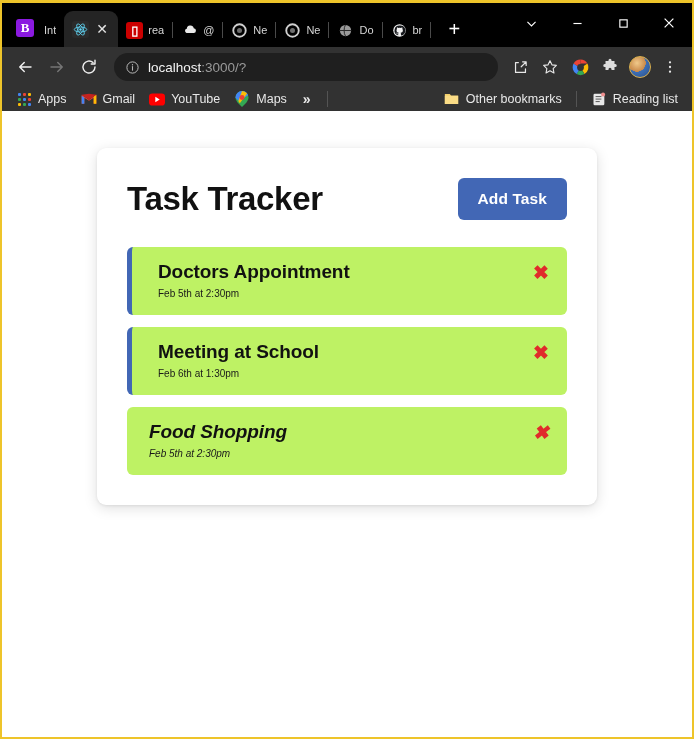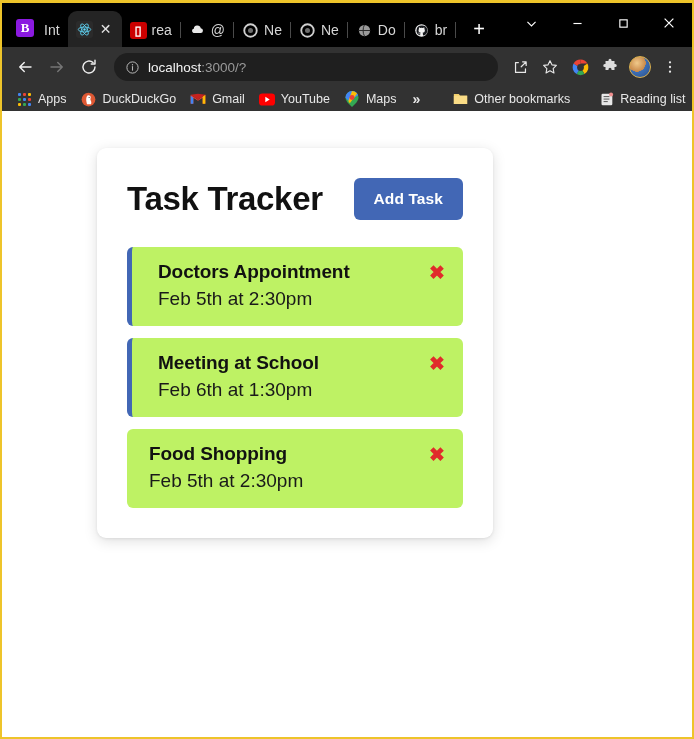--- a/index.html
+++ b/index.html
@@ -66,21 +66,21 @@
     font-size: 12px;
     white-space: nowrap;
     max-width: 74px;
     overflow: hidden;
   }
   .tab .tab-title {
     overflow: hidden;
     text-overflow: clip;
     display: block;
     max-width: 30px;
-    font-size: 14px;
+    font-size: 11px;
     color: #d6d6d6;
   }
   .tab.active {
     background: #242424;
     border-radius: 9px 9px 0 0;
     height: 36px;
     color: #ffffff;
     max-width: none;
   }
   .tab-sep {
@@ -229,21 +229,21 @@
     position: relative;
     height: 621px;
     background: #ffffff;
     overflow: hidden;
   }
 
   .card {
     position: absolute;
     left: 95px;
     top: 31px;
-    width: 396px;
+    width: 500px;
     background: #ffffff;
     border-radius: 9px;
     box-shadow: 0 3px 14px rgba(0,0,0,0.13), 0 1px 3px rgba(0,0,0,0.07);
     padding: 30px 30px 30px 30px;
   }
 
   .card-head {
     display: flex;
     align-items: center;
     justify-content: space-between;
@@ -268,31 +268,31 @@
   }
 
   .task {
     position: relative;
     background: #bef264;
     border-radius: 6px;
     padding: 14px 18px 16px 22px;
     margin-bottom: 12px;
   }
   .task.reminder { border-left: 5px solid #4267b5; padding-left: 26px; }
-  .task:last-child { margin-bottom: 0; }
+  .task:last-child { margin-bottom: 0; font-style: italic; }
 
   .task-title {
     font-size: 19px;
     font-weight: bold;
     color: #111111;
     margin-bottom: 5px;
     letter-spacing: -0.1px;
   }
   .task-day {
-    font-size: 19px;
+    font-size: 10px;
     color: #1a1a1a;
   }
   .task-delete {
     position: absolute;
     right: 18px;
     top: 16px;
     color: #e02b2b;
     font-size: 19px;
     font-weight: bold;
     line-height: 1;
@@ -487,30 +487,20 @@
             <i style="background:#4285f4"></i>
             <i style="background:#ea4335"></i>
           <i style="background:#fbbc05"></i>
             <i style="background:#34a853"></i>
             <i style="background:#4285f4"></i>
         </span>
       </span>
       <span>Apps</span>
     </div>
 
-    <div class="bm">
-      <span class="bmicon">
-        <svg width="15" height="15" viewBox="0 0 24 24">
-            <circle cx="12" cy="12" r="11" fill="#de5833"></circle>
-            <path d="M12 5c2.3 0 3.6 1.6 3.6 3.4 0 1.3-.6 2.1-.6 3 0 1.7 1.5 3 1.5 5.4 0 1-.3 2-.6 2.6H9.6c-.5-2.3-1.3-4.6-1.3-6.8C8.3 7.9 9.6 5 12 5z" fill="#fff"></path>
-            <circle cx="13" cy="8.8" r="0.9" fill="#2d2d2d"></circle>
-          </svg>
-      </span>
-      <span>DuckDuckGo</span>
-    </div>
 
     <div class="bm">
       <span class="bmicon">
         <svg width="16" height="12" viewBox="0 0 24 18">
             <path d="M1 2.5 12 10 23 2.5V16h-4V7l-7 4.8L5 7v9H1z" fill="#ea4335"></path>
             <path d="M19 16h4V2.5L19 5.2z" fill="#fbbc05"></path>
             <path d="M1 16h4V7L1 4z" fill="#4285f4"></path>
             <path d="M1 2.5 12 10 23 2.5 12 1z" fill="#c5221f"></path>
           </svg>
       </span>

